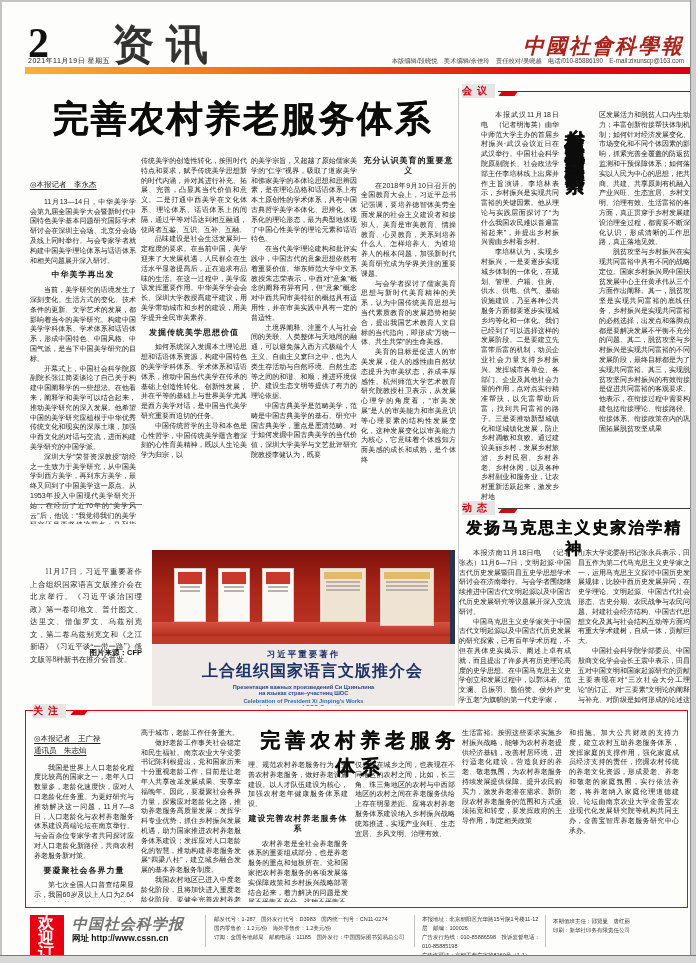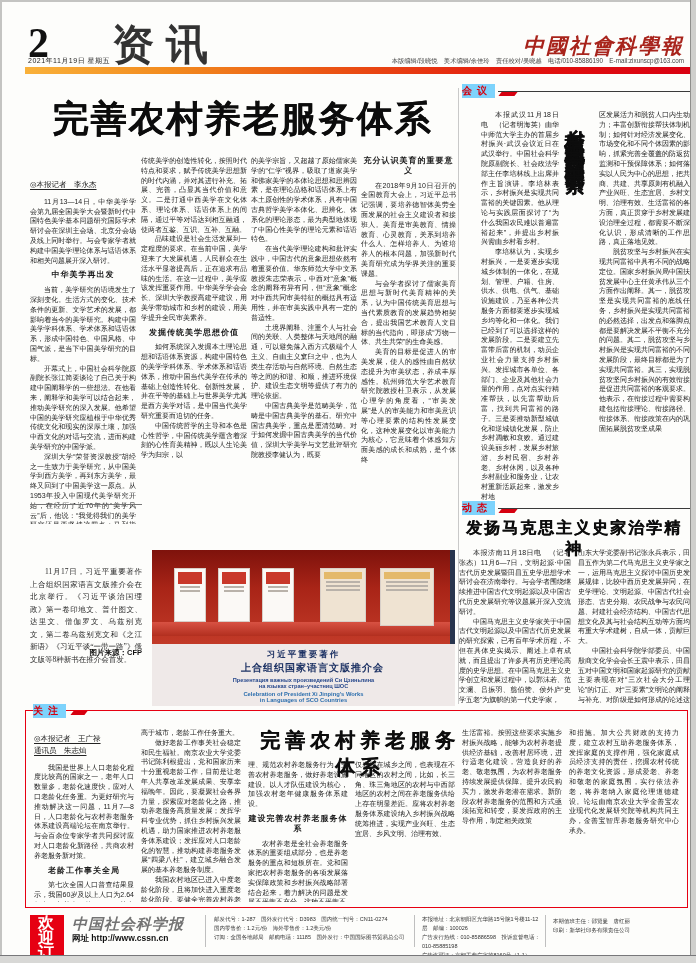--- a/index.html
+++ b/index.html
@@ -43,28 +43,28 @@
   .photo{left:152px;top:550px;width:303px;height:156px;overflow:hidden;background:#a61d12;}
   .photo-top{position:absolute;left:0;top:0;width:100%;height:94px;background:linear-gradient(180deg,#7e120c 0%,#a82417 40%,#c23a28 100%);}
   .shelf{position:absolute;left:0;top:72px;width:100%;height:14px;background:linear-gradient(180deg,#d85243,#b22f1f);}
   .book{position:absolute;top:18px;width:30px;height:52px;background:#fbf9f6;border:1px solid #d8cfc8;}
   .book .bhead{height:12px;margin:3px 3px 2px 3px;background:#c9382a;}
   .book .bline{height:2px;margin:2px 5px;background:#b9b2aa;}
   .book.pale{background:#efe3d2;}
   .book.pale .bhead{background:#e4b96a;}
   .photo-banner{position:absolute;left:0;top:94px;width:100%;height:62px;background:#efe9e8;text-align:center;}
   .bl1{margin-top:5px;font-size:8.5px;font-weight:bold;color:#1d3264;letter-spacing:2px;}
-  .bl2{font-size:10px;font-weight:bold;color:#1d3264;letter-spacing:1px;padding-left:18px;}
+  .bl2{font-size:16px;font-weight:bold;color:#1d3264;letter-spacing:1px;padding-left:18px;}
   .bl3{margin-top:2px;font-size:5.6px;font-weight:bold;color:#27488c;}
   .bl4{font-size:5.6px;font-weight:bold;color:#27488c;}
   .bl5{margin-top:2px;font-size:5.8px;font-weight:bold;color:#2d6fae;}
   .photo-edge{position:absolute;right:0;top:0;width:5px;height:94px;background:#28354e;}
 
   
-  .sec-label{font-size:10px;font-weight:bold;color:#d6000f;letter-spacing:5px;background:#7dd3fc;padding-right:3px;z-index:3;}
+  .sec-label{font-size:10px;font-weight:bold;color:#d6000f;letter-spacing:5px;background:#e5e5e5;padding-right:3px;z-index:3;}
   .swoosh{position:absolute;height:4px;background:#d6000f;transform:skewX(-38deg);z-index:3;}
   .sec-line{position:absolute;height:1px;background:#3a3a3a;z-index:2;}
 
   .vert-headline{left:561px;top:112px;width:28px;height:382px;writing-mode:vertical-rl;text-orientation:upright;
      font-size:20px;font-weight:900;color:#0d0d0d;letter-spacing:3px;line-height:28px;text-shadow:.5px 0 0 #0d0d0d;}
 
   .trends-headline{left:458px;top:518px;width:232px;text-align:center;font-size:16px;font-weight:900;color:#0d0d0d;letter-spacing:2px;text-shadow:.4px 0 0 #0d0d0d;}
 
   
   .focus-box{left:25px;top:710px;width:661px;height:196px;border:1.5px solid #e60012;background:#fdfdfb;}
@@ -207,21 +207,21 @@
 <div class="abs focus-box"></div>
 <div class="abs sec-label focus-label">关注</div>
 <div class="abs swoosh" style="left:72px;top:711px;width:14px;"></div>
 
 <div class="abs focus-headline">完善农村养老服务体系</div>
 
 <div class="abs col" style="left:34px;top:734px;width:100px;height:168px;">
   <p class="byline" style="margin-bottom:2px !important;">◎本报记者　王广禄</p>
   <p class="byline">通讯员　朱志灿</p>
   <p>我国是世界上人口老龄化程度比较高的国家之一，老年人口数量多，老龄化速度快，应对人口老龄化任务重。为更好研究与推动解决这一问题，11月7—8日，人口老龄化与农村养老服务体系建设高端论坛在南京举行。与会百余位专家学者共同探讨应对人口老龄化新路径，共商农村养老服务新对策。</p>
-  <p class="sub">老龄工作事关全局</p>
+  <p class="sub">要凝聚社会各界力量</p>
   <p>第七次全国人口普查结果显示，我国60岁及以上人口为2.64亿人，占总人口的18.7%，其中65岁及以上人口为1.91亿人，占13.5%。与2010年相比，人口老龄化进一步加深，农村人口老龄化程度</p>
 </div>
 
 <div class="abs col" style="left:141px;top:728px;width:100px;height:174px;">
   <p class="cont">高于城市，老龄工作任务重大。</p>
   <p>做好老龄工作事关社会稳定和民生福祉。南京农业大学党委书记陈利根提出，党和国家历来十分重视老龄工作，目前是让老年人共享改革发展成果、安享幸福晚年。因此，要凝聚社会各界力量，探索应对老龄化之路，推动养老服务高质量发展；发挥学科专业优势，抓住乡村振兴发展机遇，助力国家推进农村养老服务体系建设；发挥应对人口老龄化的智慧，推动构建养老服务发展“四梁八柱”，建立城乡融合发展的基本养老服务制度。</p>
   <p>我国农村地区已进入中度老龄化阶段，且将加快进入重度老龄化阶段。要健全完善农村养老服务网络，明确政府养老服务职责，加强农村养老服务监</p>
 </div>
 
 <div class="abs col" style="left:248px;top:760px;width:100px;height:142px;">

